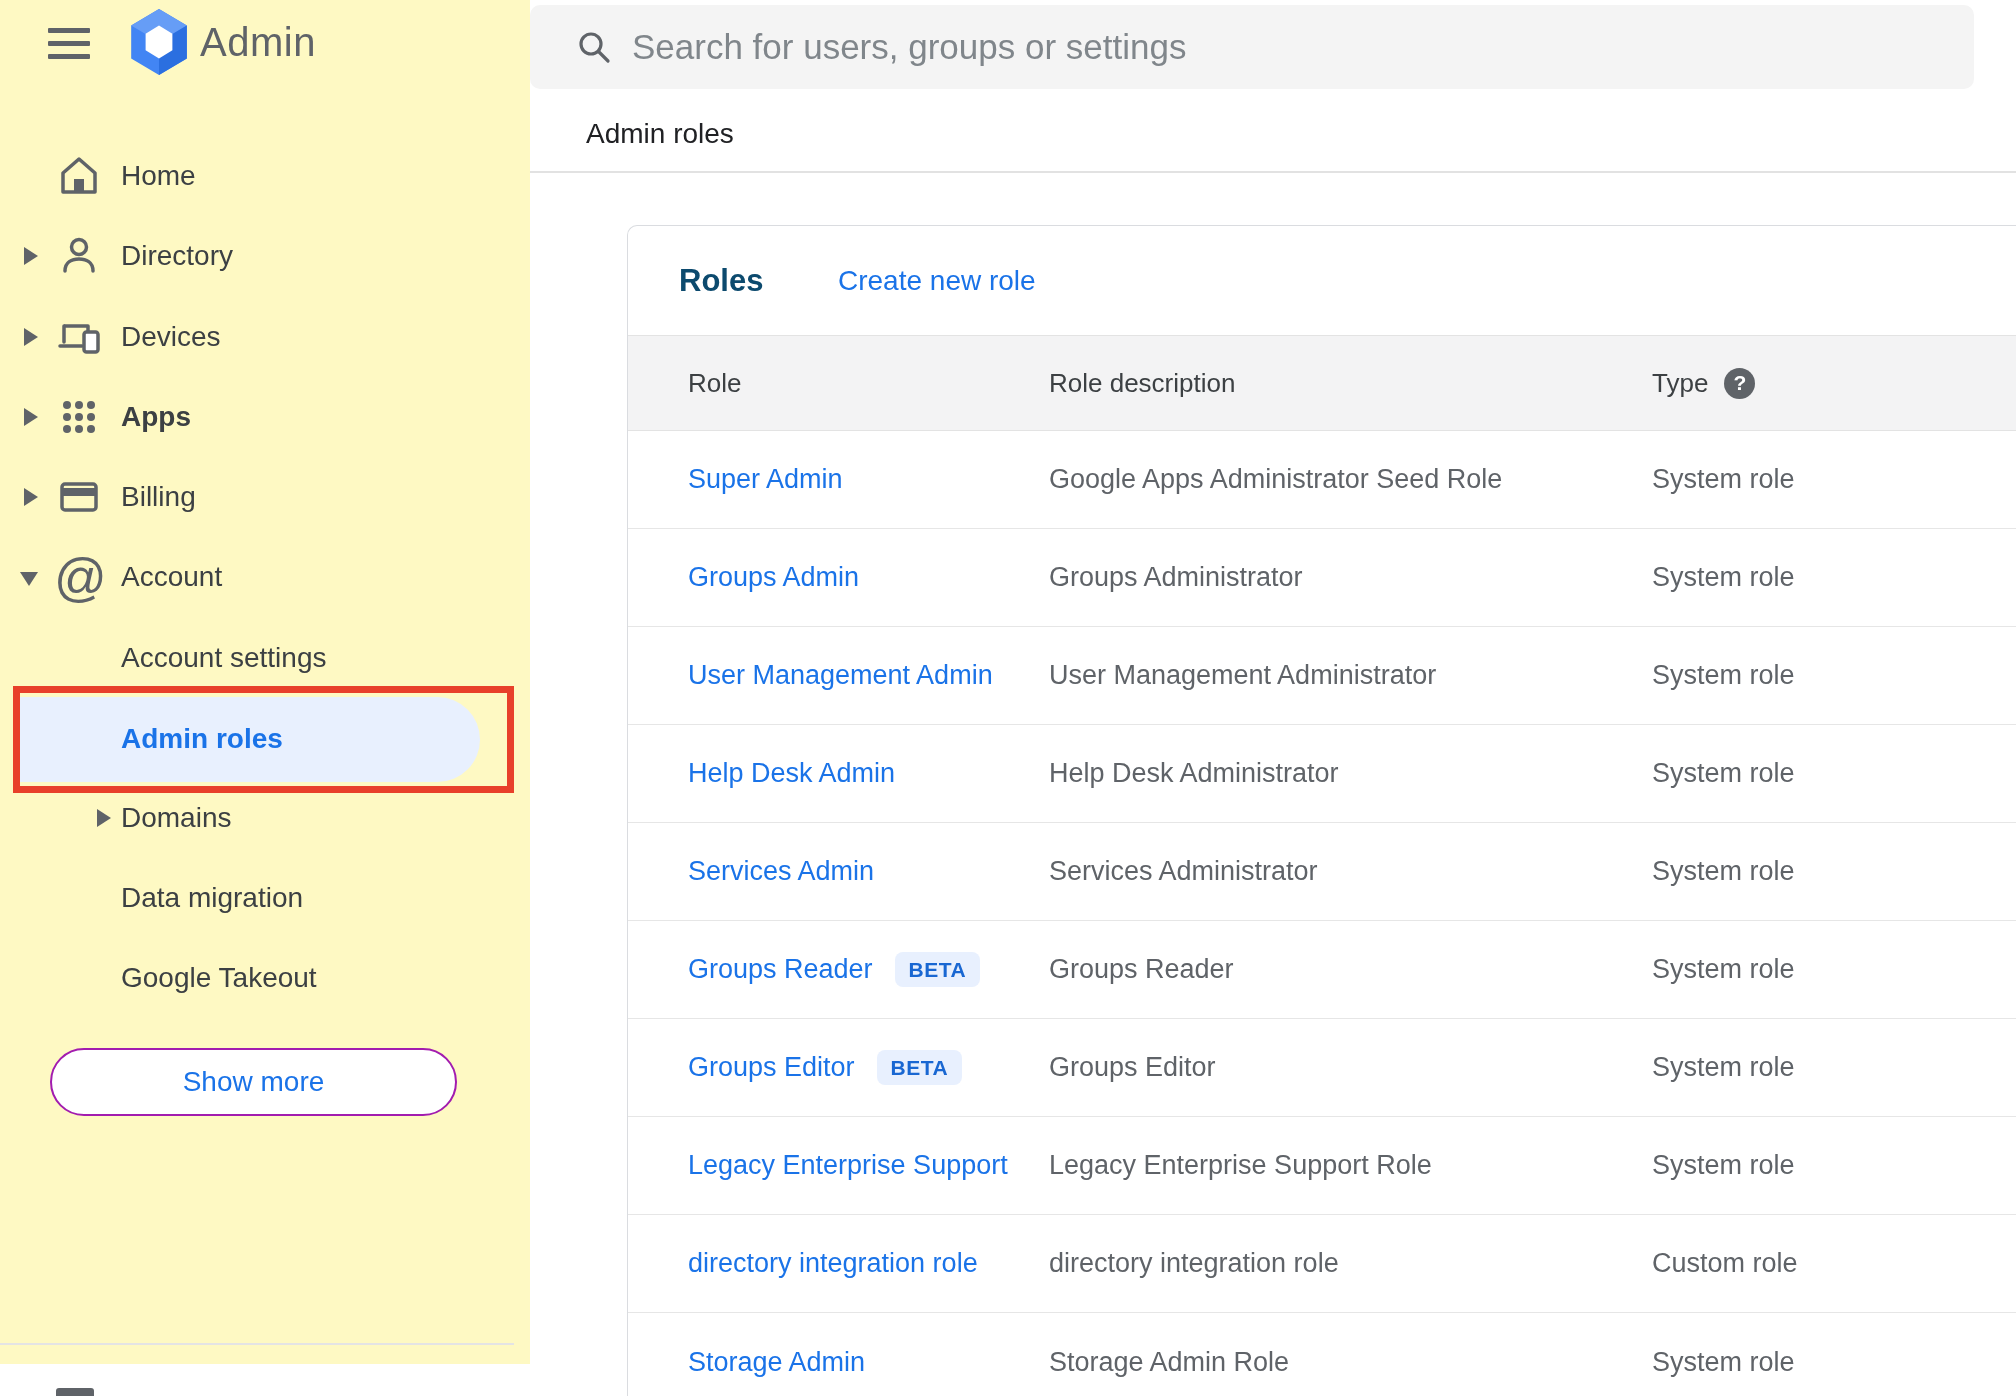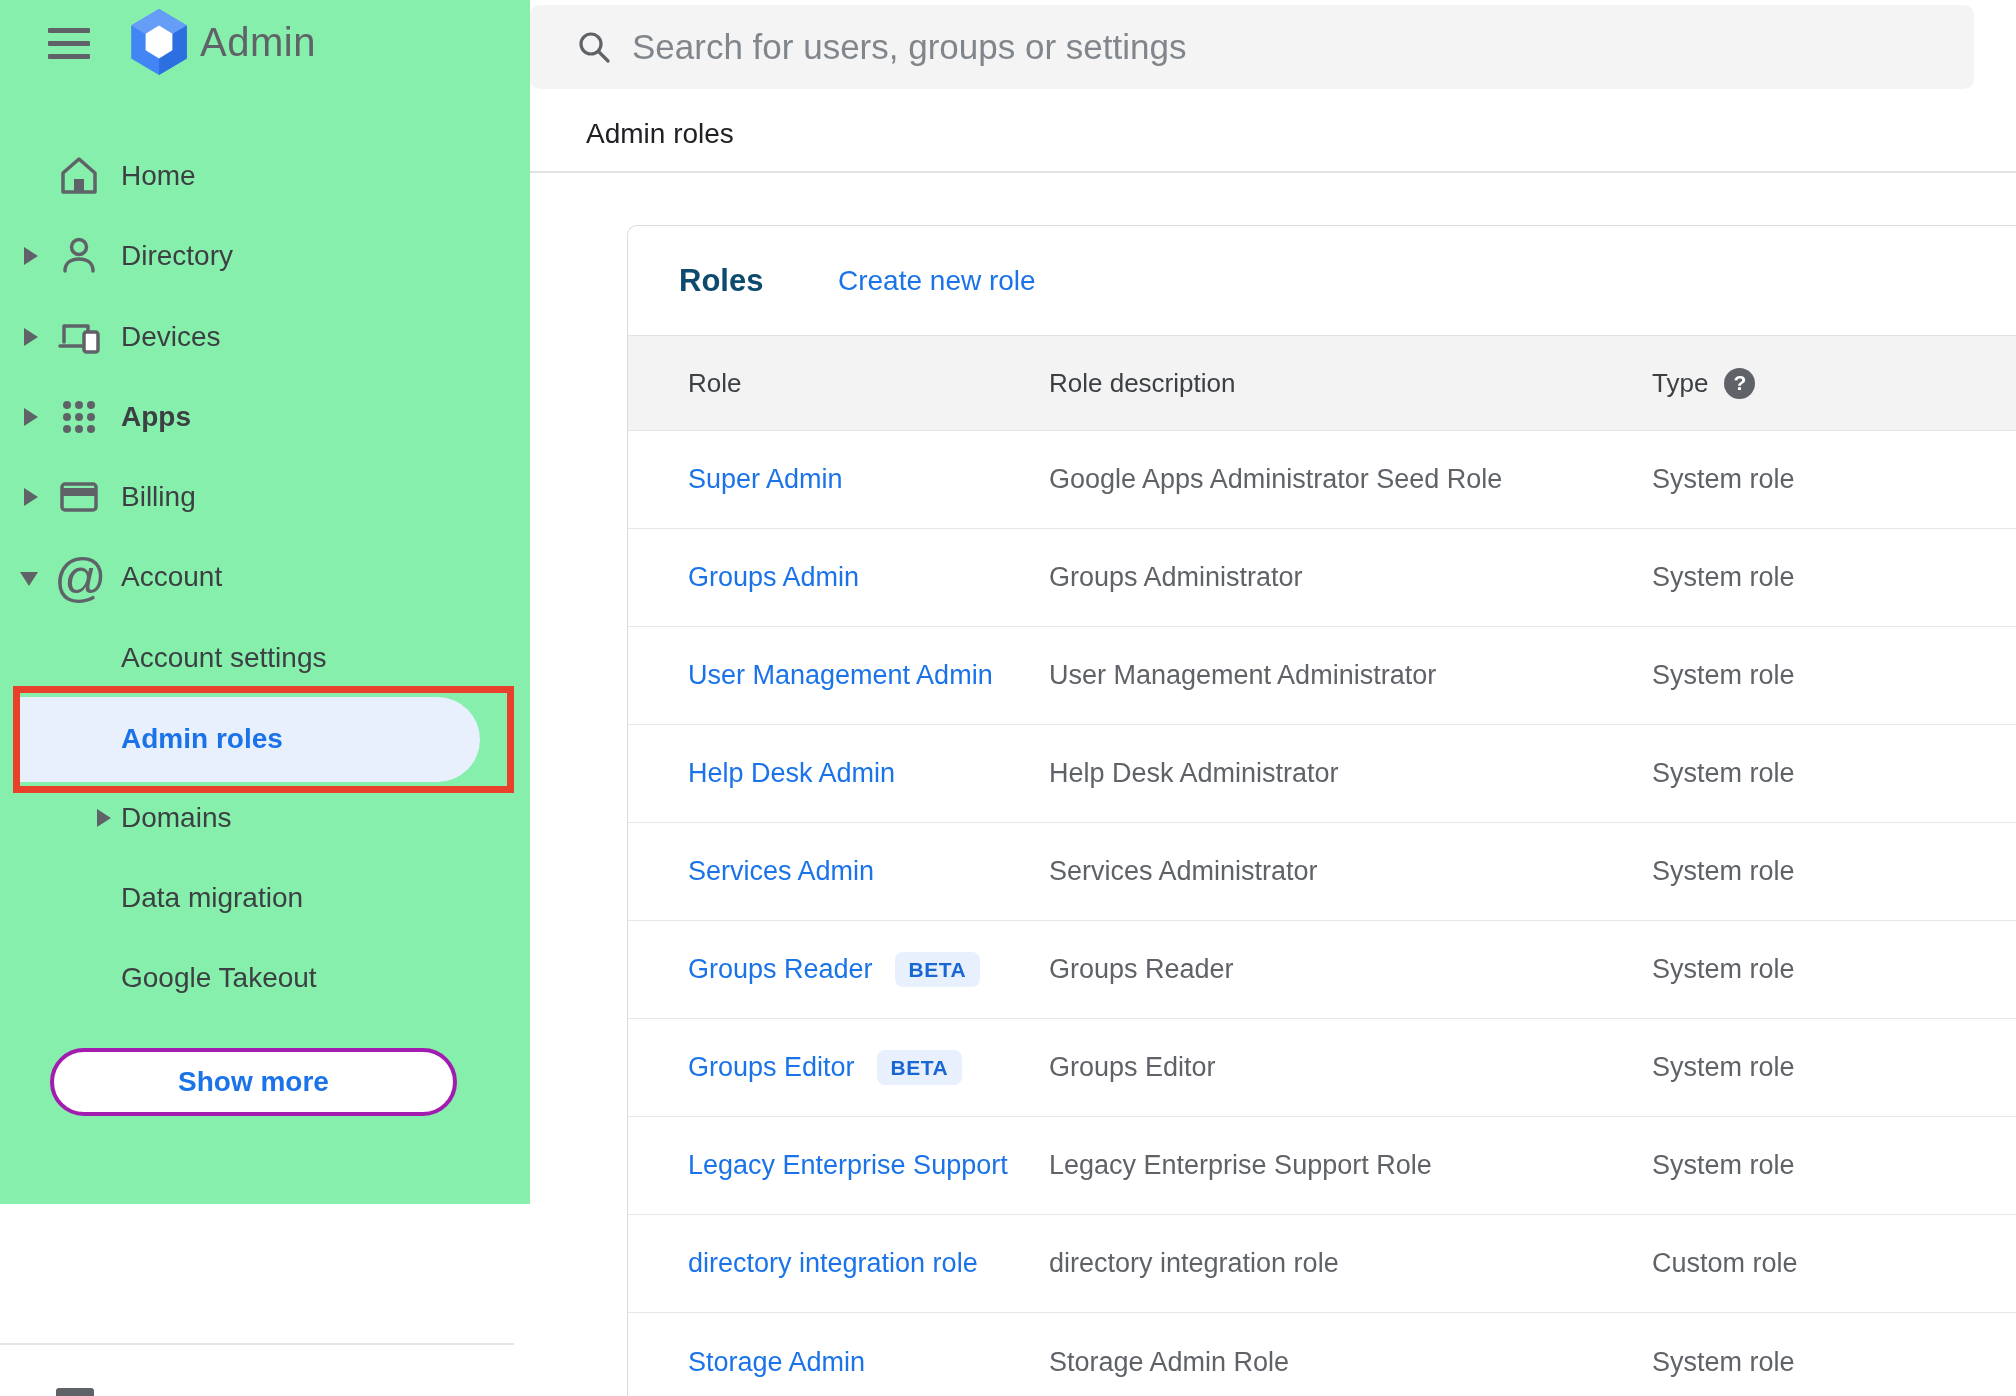--- a/index.html
+++ b/index.html
@@ -3,43 +3,43 @@
 <meta charset="utf-8">
 <style>
   * { margin:0; padding:0; box-sizing:border-box; }
   html,body { background:#fff; }
   .screen {
     position:relative; width:2016px; height:1396px; overflow:hidden;
     background:#fff; font-family:"Liberation Sans", sans-serif;
     color:#202124;
   }
   
-  .sidebar { position:absolute; left:0; top:0; width:530px; height:1204px; background:#86efac; }
+  .sidebar { position:absolute; left:0; top:0; width:530px; height:1364px; background:#fef9c3; }
   .hamburger { position:absolute; left:48px; top:26px; width:42px; height:34px; cursor:pointer; }
   .hamburger span { position:absolute; left:0; width:42px; height:5px; background:#5f6368; border-radius:1px; }
   .hamburger span:nth-child(1){ top:2px; } .hamburger span:nth-child(2){ top:15px; } .hamburger span:nth-child(3){ top:28px; }
   .logo { position:absolute; left:126px; top:8px; width:66px; height:68px; }
   .logo-title { position:absolute; left:200px; top:20px; font-size:40px; color:#5f6368; letter-spacing:0.5px; }
   .nav-item { position:absolute; left:0; width:530px; height:80px; cursor:pointer;padding-left:12px; }
   .arrow-right { position:absolute; left:24px; top:50%; margin-top:-9px; width:0; height:0;
     border-left:14px solid #5f6368; border-top:9px solid transparent; border-bottom:9px solid transparent; }
   .arrow-down { position:absolute; left:20px; top:50%; margin-top:-5px; width:0; height:0;
     border-top:14px solid #5f6368; border-left:9px solid transparent; border-right:9px solid transparent; }
   .arrow-right.sub { left:97px; }
   .nav-icon { position:absolute; left:56px; top:50%; transform:translateY(-50%); width:46px; height:46px; }
   .at-glyph { position:absolute; left:54px; top:50%; transform:translateY(-50%); font-size:52px; color:#5f6368; line-height:1; }
   .nav-label { position:absolute; left:121px; top:50%; transform:translateY(-50%); font-size:28px; color:#3c4043; white-space:nowrap; }
   .nav-label.selected { color:#1a73e8; font-weight:bold; }
   .selection-pill { position:absolute; left:14px; top:697px; width:466px; height:85px;
     background:#e8f0fe; border-radius:0 44px 44px 0; }
   .annotation-box { position:absolute; left:13px; top:686px; width:501px; height:107px;
     border:7px solid #e8402a; }
   .show-more { position:absolute; left:50px; top:1048px; width:407px; height:68px;
-    border:4px solid #a21caf; border-radius:36px; background:#fff; color:#1a73e8;
-    font-size:28px; font-weight:700; font-family:"Liberation Sans", sans-serif; cursor:pointer;
+    border:2px solid #a21caf; border-radius:36px; background:#fff; color:#1a73e8;
+    font-size:28px; font-weight:400; font-family:"Liberation Sans", sans-serif; cursor:pointer;
     display:flex; align-items:center; justify-content:center; }
   .sidebar-divider { position:absolute; left:0; top:1343px; width:514px; height:2px; background:#e4e4e4; }
   .bottom-icon-fragment { position:absolute; left:56px; top:1388px; width:38px; height:8px;
     background:#5f6368; border-radius:3px 3px 0 0; }
   
   .search-bar { position:absolute; left:530px; top:5px; width:1444px; height:84px;
     background:#f4f4f4; border-radius:10px; display:flex; align-items:center; }
   .search-icon { margin-left:46px; width:36px; height:36px; flex:none; }
   .search-input { flex:1; margin-left:20px; margin-right:30px; border:none; outline:none; background:transparent;
     font-size:35px; color:#000000; font-family:"Liberation Sans", sans-serif; }

